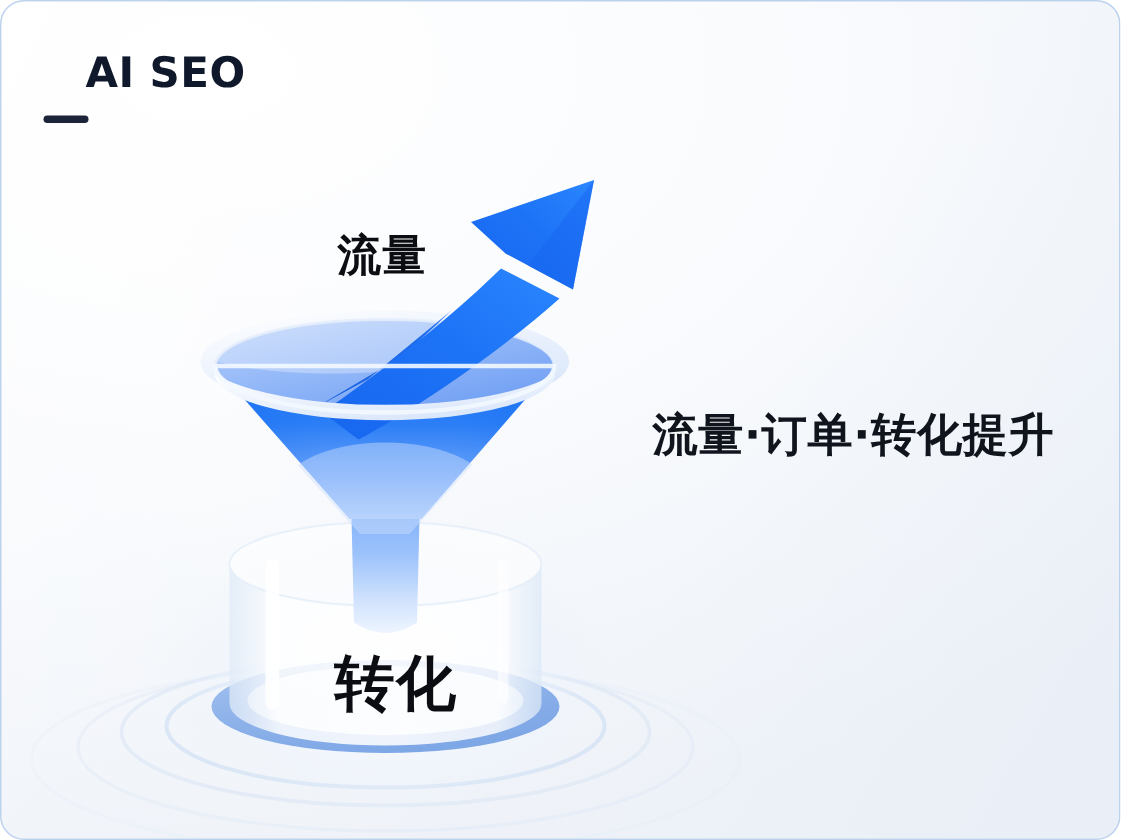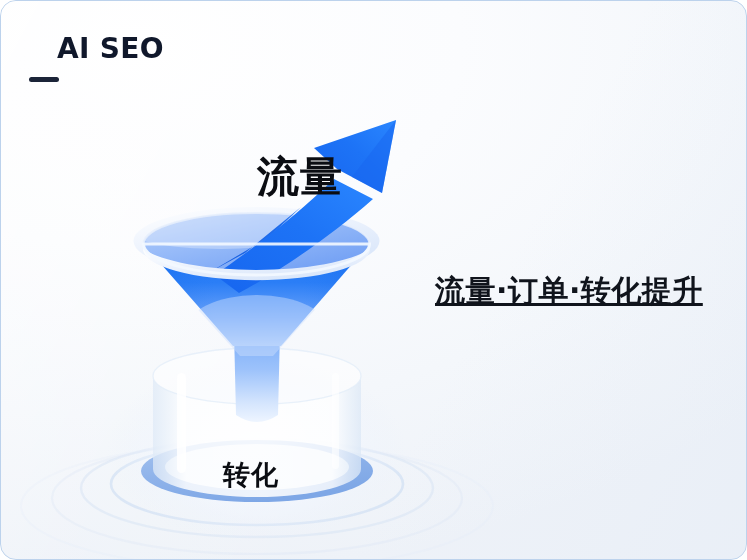--- a/index.html
+++ b/index.html
@@ -78,42 +78,40 @@
     position: absolute;
     z-index: 7;
     font-weight: 700;
     color: #0b0d12;
     white-space: nowrap;
     line-height: 1;
   }
   .label-traffic {
     left: 224px;
     top: 155px;
-    font-size: 42px;
+    font-size: 29px;
     letter-spacing: 1px;
-    margin-left: 32px;
   }
   .label-conversion {
     left: 222px;
-    top: 460px;
-    font-size: 27px;
+    top: 435px;
+    font-size: 40px;
     letter-spacing: 1px;
   }
   .tagline {
     position: absolute;
     z-index: 7;
     left: 434px;
     top: 275px;
     font-size: 30px;
     font-weight: 700;
     color: #10141c;
     white-space: nowrap;
     letter-spacing: 0.5px;
     line-height: 1;
-    text-decoration: underline;
   }
 </style>
 </head>
 <body>
 
 <div id="card">
 
   <div class="header">
     <div class="title">AI SEO</div>
     <div class="title-underline"></div>

